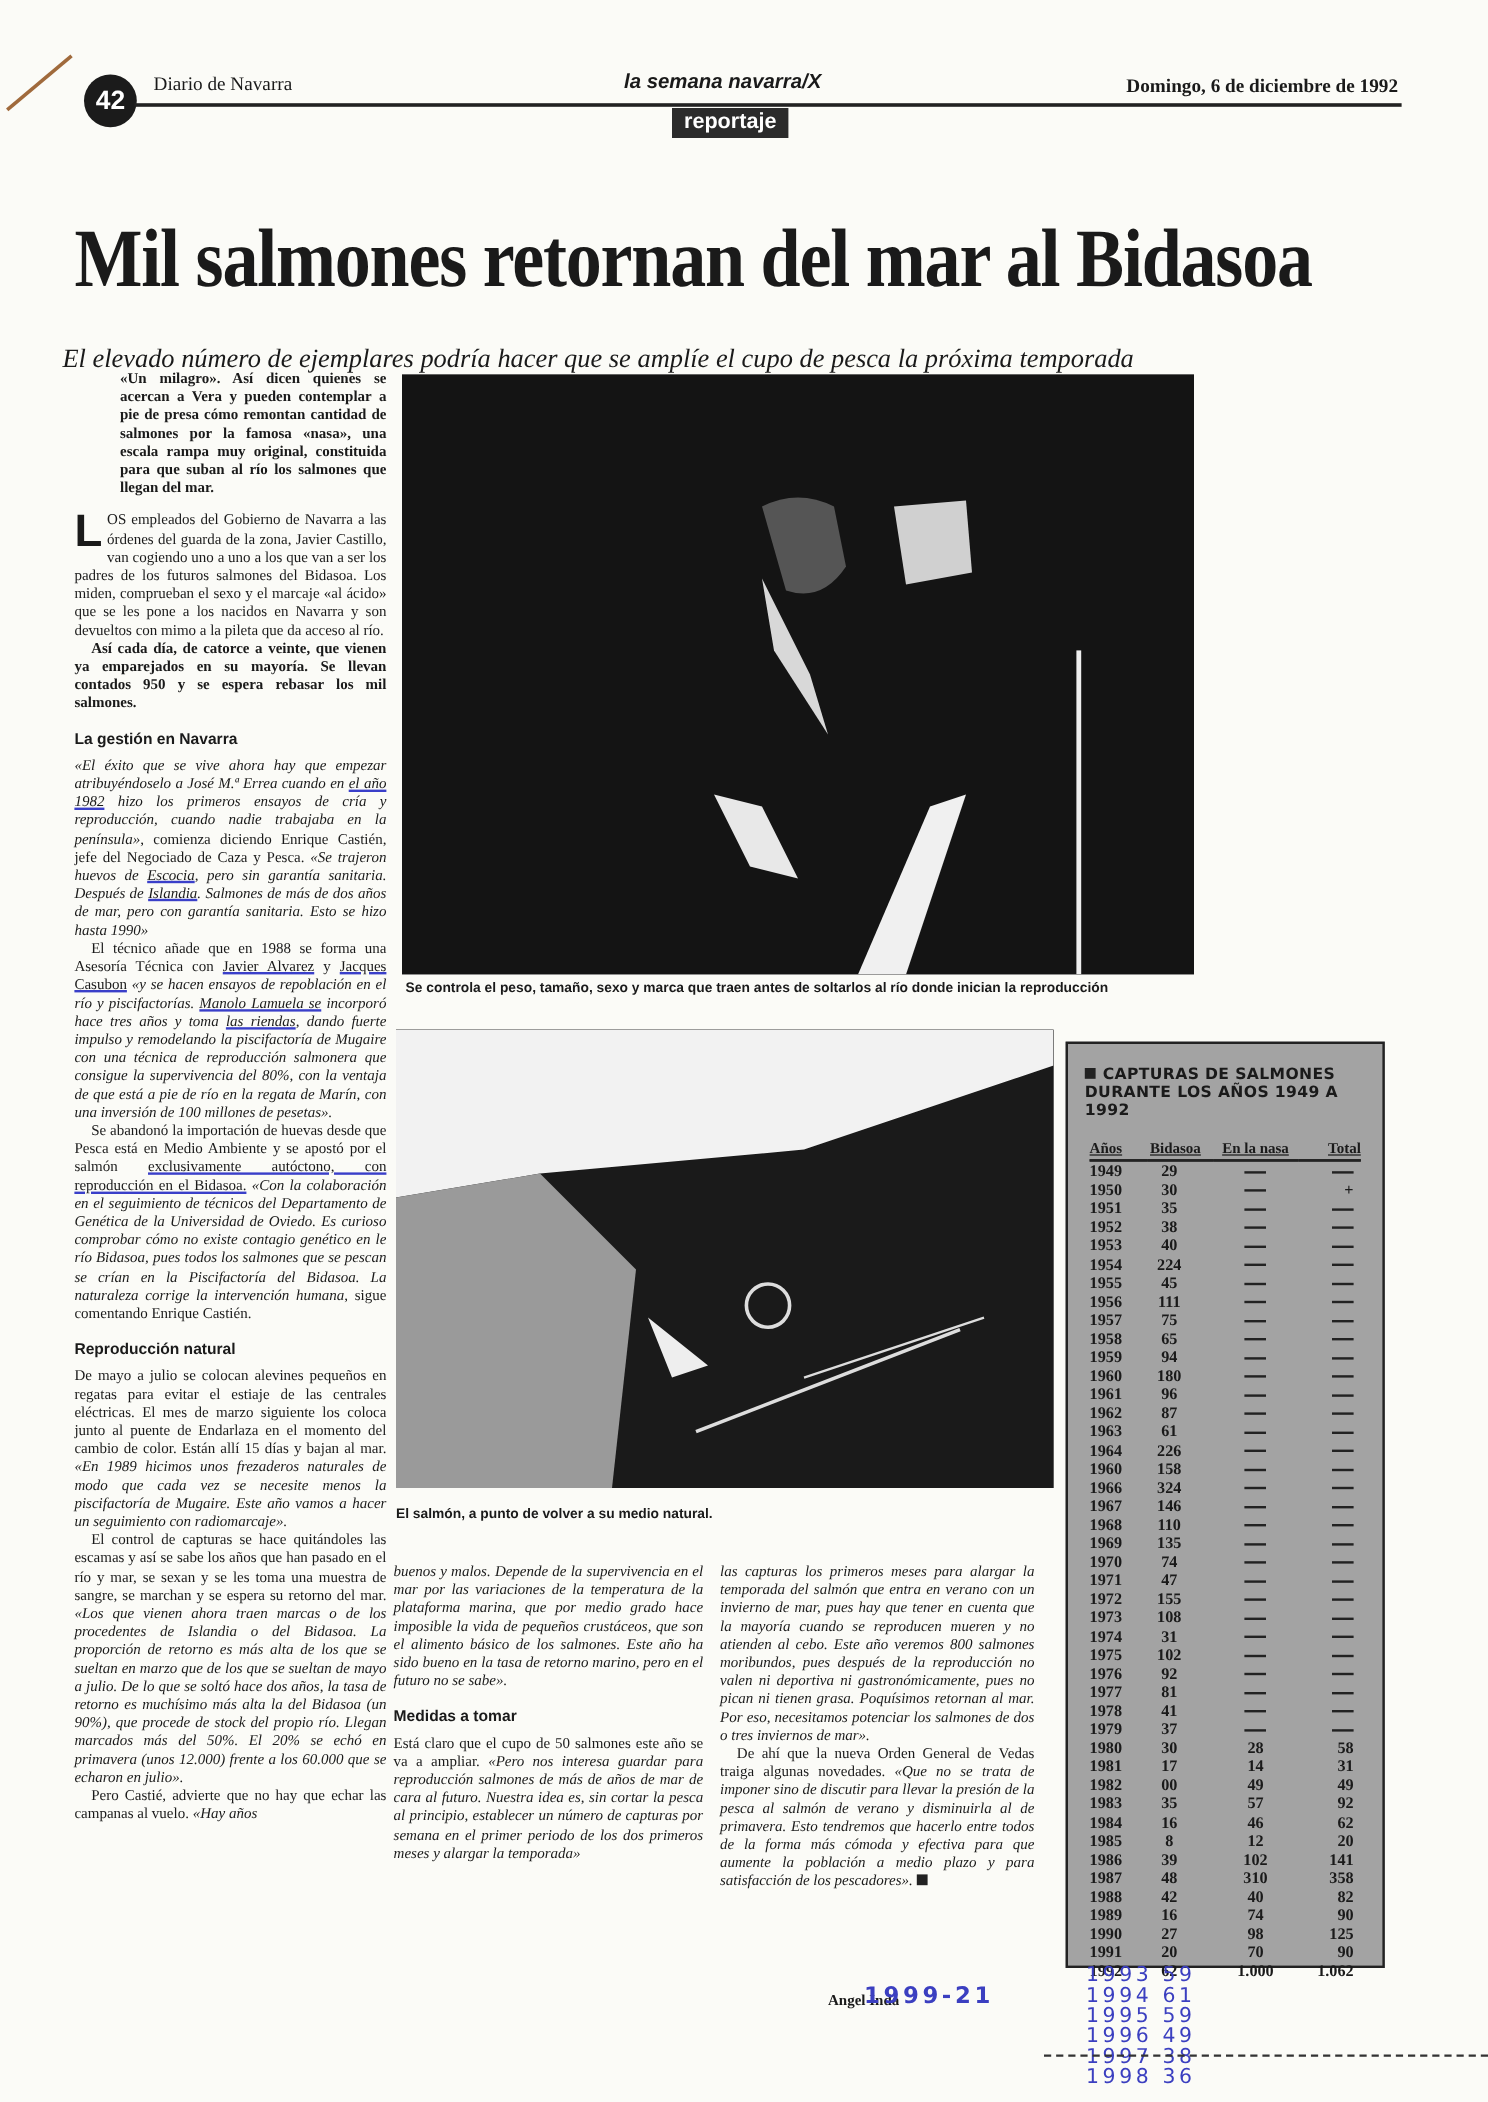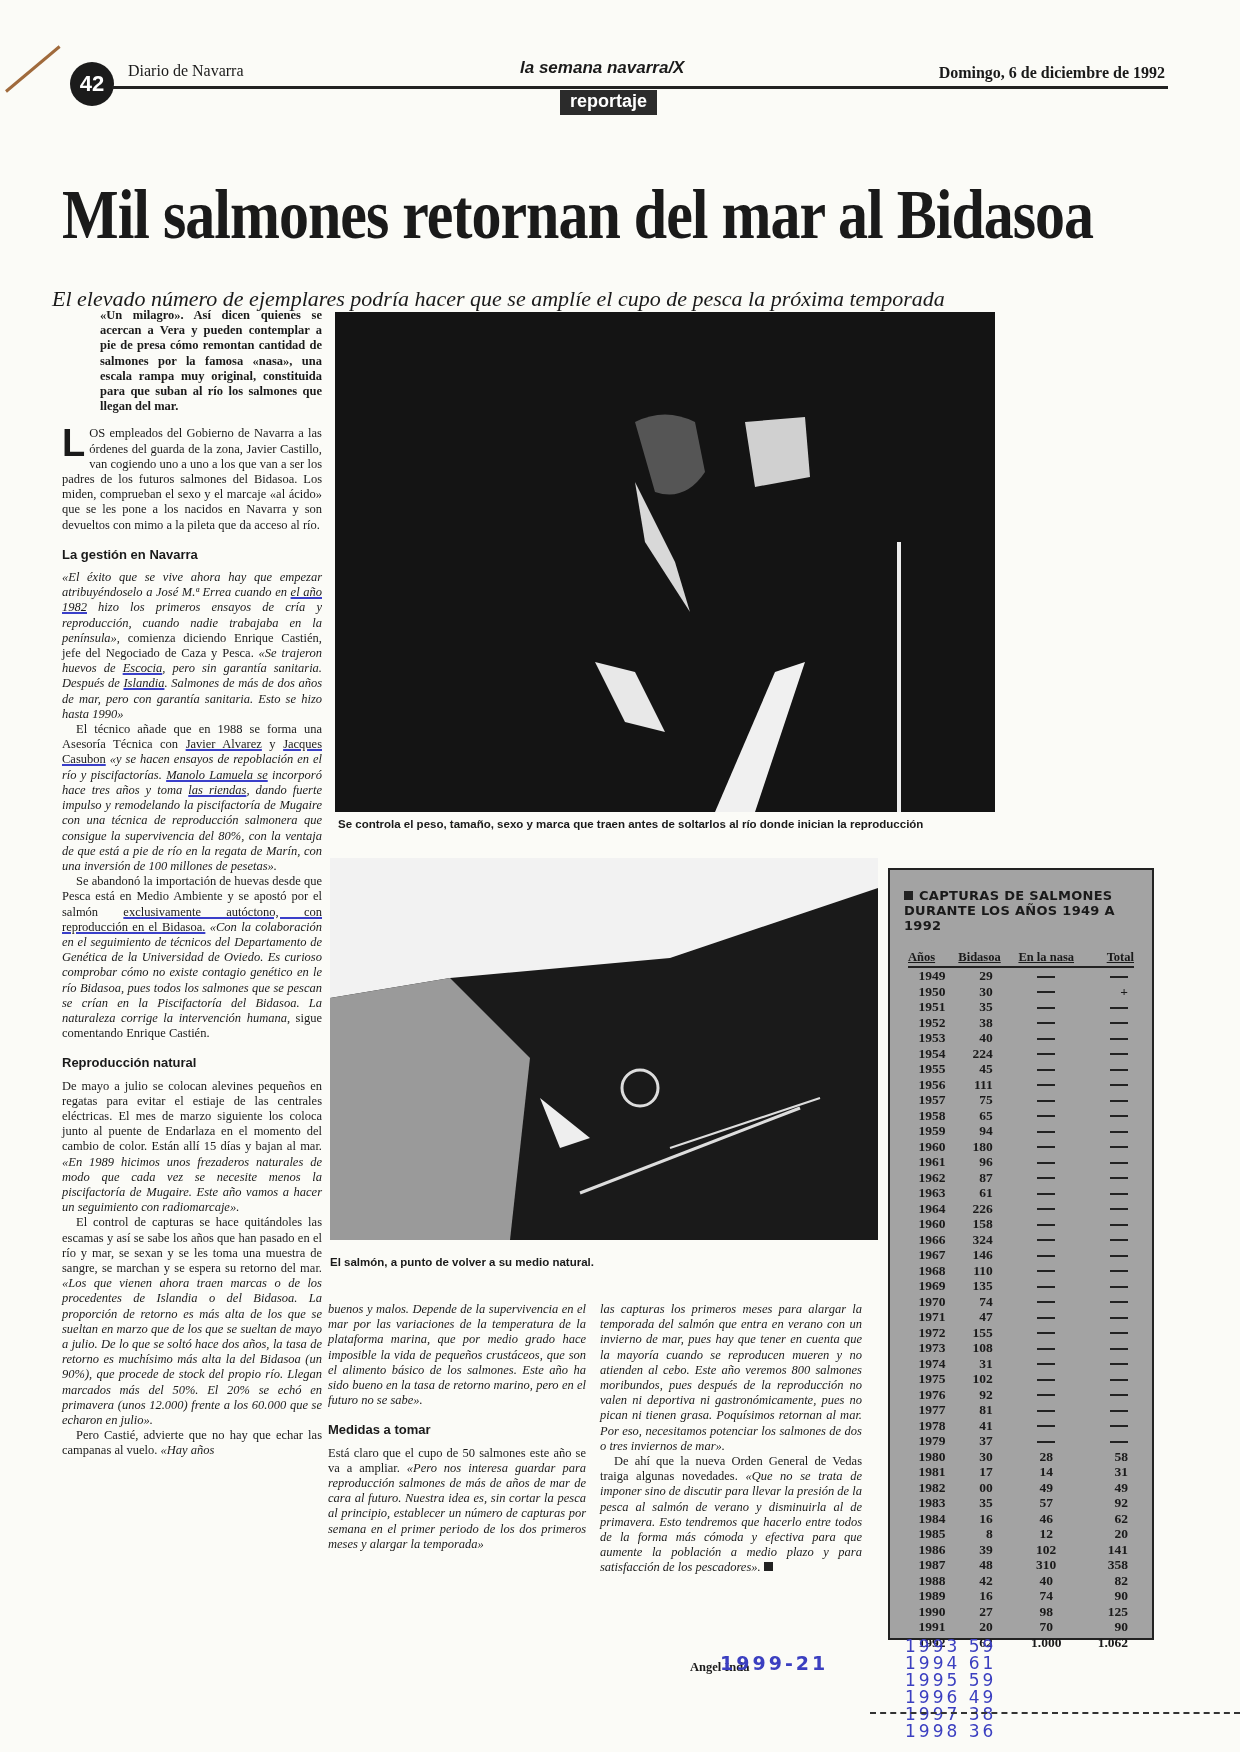--- a/index.html
+++ b/index.html
@@ -39,22 +39,22 @@
   .caption { position:absolute; font-family:"Liberation Sans", sans-serif; font-weight:bold; font-size:11.5px; white-space:nowrap; }
   #caption1 { left:338px; top:818px; }
   #caption2 { left:330px; top:1256px; }
   
   #catch-box { left:888px; top:868px; width:262px; height:768px; border:2px solid #222; background:#a3a3a3; }
   #catch-title { position:absolute; left:14px; top:18px; width:230px; font-family:"DejaVu Sans", sans-serif; font-weight:bold; font-size:13px; line-height:15px; letter-spacing:0.3px; }
   #catch-title .sq { display:inline-block; width:9px; height:9px; background:#222; margin-right:6px; }
   #catch-table { position:absolute; left:18px; top:80px; width:226px; border-collapse:collapse; font-size:13.5px; font-weight:bold; }
   #catch-table th { font-weight:bold; font-size:12.5px; border-bottom:2px solid #222; padding:0 0 1px; text-decoration:underline; }
   #catch-table td { padding:0; line-height:15.5px; }
-  #catch-table td.yr { text-align:center; width:46px;margin-top:31px; }
-  #catch-table td.bd { text-align:right; width:34px; padding-right:18px; }
+  #catch-table td.yr { text-align:left; width:46px;margin-top:31px; }
+  #catch-table td.bd { text-align:center; width:34px; padding-right:18px; }
   #catch-table td.ns { text-align:center; width:68px; }
   #catch-table td.tt { text-align:right; width:44px; padding-right:6px; }
   .dash { display:inline-block; width:18px; height:2px; background:#222; vertical-align:middle; }
   
   .hand { position:absolute; font-family:"DejaVu Sans", sans-serif; color:#3b3fc0; font-size:17px; letter-spacing:3px; }
   #hand-ref { left:720px; top:1652px; font-size:19px;font-weight:bold; }
   #hand-years { left:905px; top:1638px; line-height:17px; }
   #bottom-rule { left:870px; top:1712px; width:370px; height:2px; border-top:2px dashed #333; }
 </style>
 </head>
@@ -67,20 +67,21 @@
 <div id="pub-date" class="abs">Domingo, 6 de diciembre de 1992</div>
 <div id="header-rule" class="abs"></div>
 <div id="section-tag" class="abs">reportaje</div>
 
 <div id="headline" class="abs">Mil salmones retornan del mar al Bidasoa</div>
 <div id="subheadline" class="abs">El elevado número de ejemplares podría hacer que se amplíe el cupo de pesca la próxima temporada</div>
 
 <div id="col1" class="col">
   <p class="intro">«Un milagro». Así dicen quienes se acercan a Vera y pueden contemplar a pie de presa cómo remontan cantidad de salmones por la famosa «nasa», una escala rampa muy original, constituida para que suban al río los salmones que llegan del mar.</p>
   <p class="noindent"><span class="dropcap">L</span><span>OS empleados del Gobierno de Navarra a las órdenes del guarda de la zona, Javier Castillo, van cogiendo uno a uno a los que van a ser los padres de los futuros salmones del Bidasoa. Los miden, comprueban el sexo y el marcaje «al ácido» que se les pone a los nacidos en Navarra y son devueltos con mimo a la pileta que da acceso al río.</span></p>
+  <p><span class="lead">Así cada día, de catorce a veinte, que vienen ya emparejados en su mayoría. Se llevan contados 950 y se espera rebasar los mil salmones.</span></p>
   <h3>La gestión en Navarra</h3>
   <p class="noindent"><span class="it">«El éxito que se vive ahora hay que empezar atribuyéndoselo a José M.ª Errea cuando en </span><span class="it ul">el año 1982</span><span class="it"> hizo los primeros ensayos de cría y reproducción, cuando nadie trabajaba en la península»</span><span>, comienza diciendo Enrique Castién, jefe del Negociado de Caza y Pesca. </span><span class="it">«Se trajeron huevos de </span><span class="it ul">Escocia</span><span class="it">, pero sin garantía sanitaria. Después de </span><span class="it ul">Islandia</span><span class="it">. Salmones de más de dos años de mar, pero con garantía sanitaria. Esto se hizo hasta 1990»</span></p>
   <p><span>El técnico añade que en 1988 se forma una Asesoría Técnica con </span><span class="ul">Javier Alvarez</span><span> y </span><span class="ul">Jacques Casubon</span><span class="it"> «y se hacen ensayos de repoblación en el río y piscifactorías. </span><span class="it ul">Manolo Lamuela se</span><span class="it"> incorporó hace tres años y toma </span><span class="it ul">las riendas</span><span class="it">, dando fuerte impulso y remodelando la piscifactoría de Mugaire con una técnica de reproducción salmonera que consigue la supervivencia del 80%, con la ventaja de que está a pie de río en la regata de Marín, con una inversión de 100 millones de pesetas».</span></p>
   <p><span>Se abandonó la importación de huevas desde que Pesca está en Medio Ambiente y se apostó por el salmón </span><span class="ul">exclusivamente autóctono, con reproducción en el Bidasoa.</span><span class="it"> «Con la colaboración en el seguimiento de técnicos del Departamento de Genética de la Universidad de Oviedo. Es curioso comprobar cómo no existe contagio genético en le río Bidasoa, pues todos los salmones que se pescan se crían en la Piscifactoría del Bidasoa. La naturaleza corrige la intervención humana</span><span>, sigue comentando Enrique Castién.</span></p>
   <h3>Reproducción natural</h3>
   <p class="noindent"><span>De mayo a julio se colocan alevines pequeños en regatas para evitar el estiaje de las centrales eléctricas. El mes de marzo siguiente los coloca junto al puente de Endarlaza en el momento del cambio de color. Están allí 15 días y bajan al mar. </span><span class="it">«En 1989 hicimos unos frezaderos naturales de modo que cada vez se necesite menos la piscifactoría de Mugaire. Este año vamos a hacer un seguimiento con radiomarcaje».</span></p>
   <p><span>El control de capturas se hace quitándoles las escamas y así se sabe los años que han pasado en el río y mar, se sexan y se les toma una muestra de sangre, se marchan y se espera su retorno del mar. </span><span class="it">«Los que vienen ahora traen marcas o de los procedentes de Islandia o del Bidasoa. La proporción de retorno es más alta de los que se sueltan en marzo que de los que se sueltan de mayo a julio. De lo que se soltó hace dos años, la tasa de retorno es muchísimo más alta la del Bidasoa (un 90%), que procede de stock del propio río. Llegan marcados más del 50%. El 20% se echó en primavera (unos 12.000) frente a los 60.000 que se echaron en julio».</span></p>
   <p><span>Pero Castié, advierte que no hay que echar las campanas al vuelo. </span><span class="it">«Hay años</span></p>
 </div>
 

